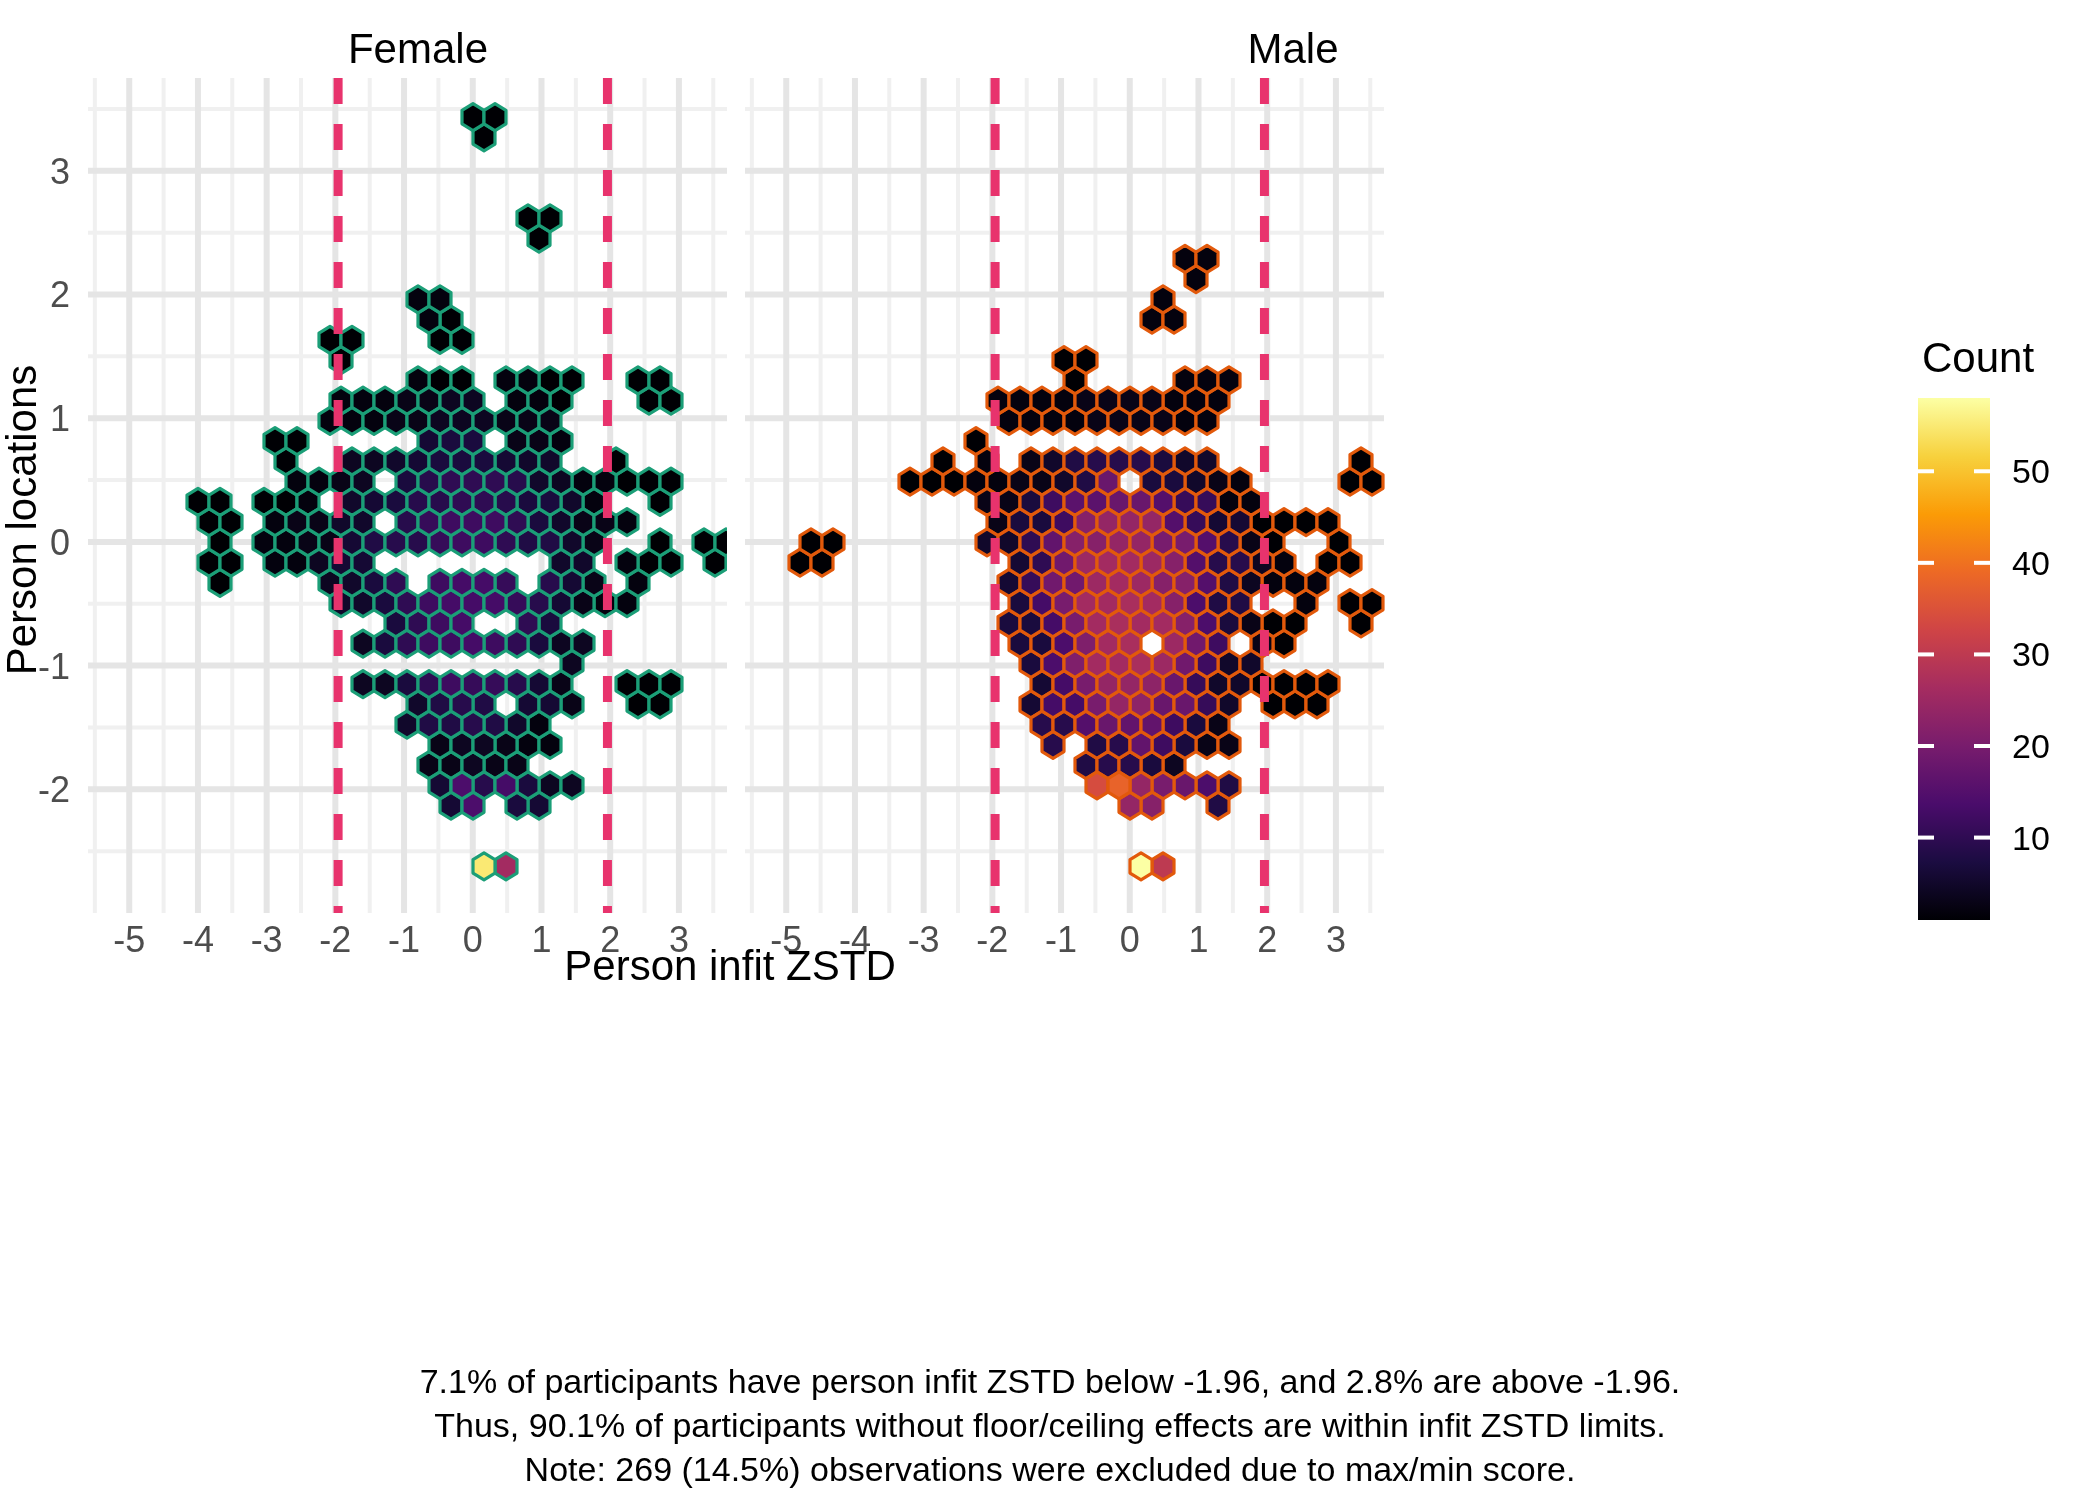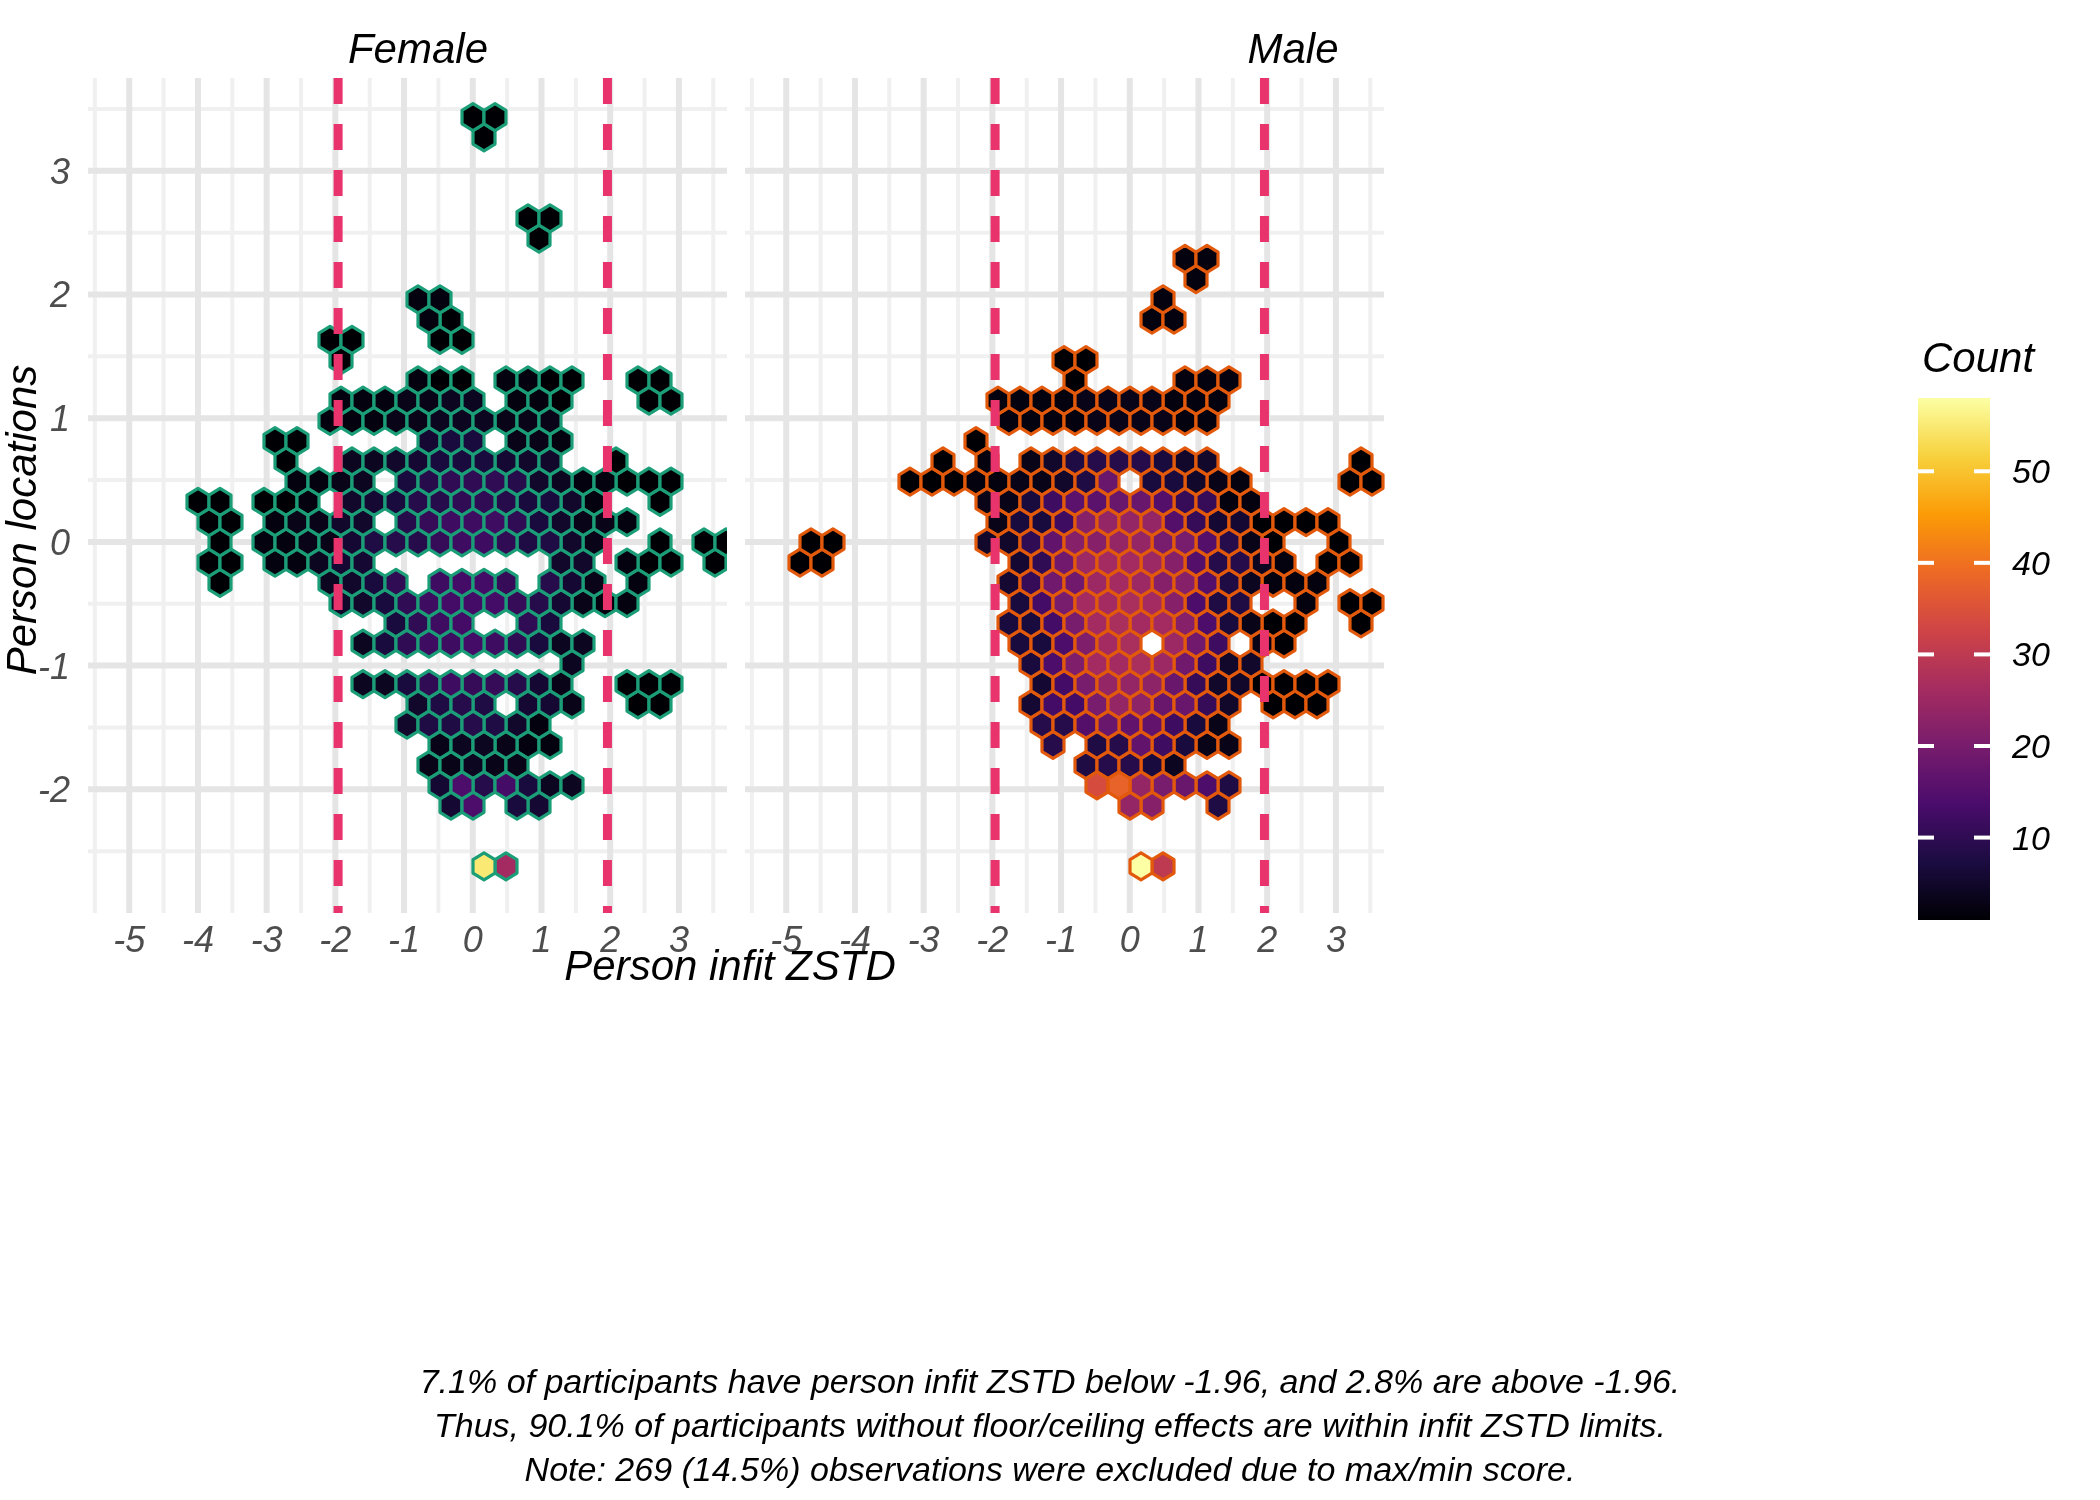--- a/index.html
+++ b/index.html
@@ -3,21 +3,21 @@
 <meta charset="utf-8">
 <style>
   html,body{margin:0;padding:0;}
   body{
     width:2100px;height:1500px;
     background:#ffffff;
     font-family:"Liberation Sans", sans-serif;
     color:#000000;
     overflow:hidden;
   }
-  #root{position:relative;width:2100px;height:1500px;font-style:italic;}
+  #root{position:relative;width:2100px;height:1500px;}
   svg{display:block;}
   .facet-title{
     font-size:42px;
     fill:#000000;
     text-anchor:middle;
     font-family:"Liberation Sans", sans-serif;
   }
   .axis-tick{
     font-size:36px;
     fill:#4d4d4d;

